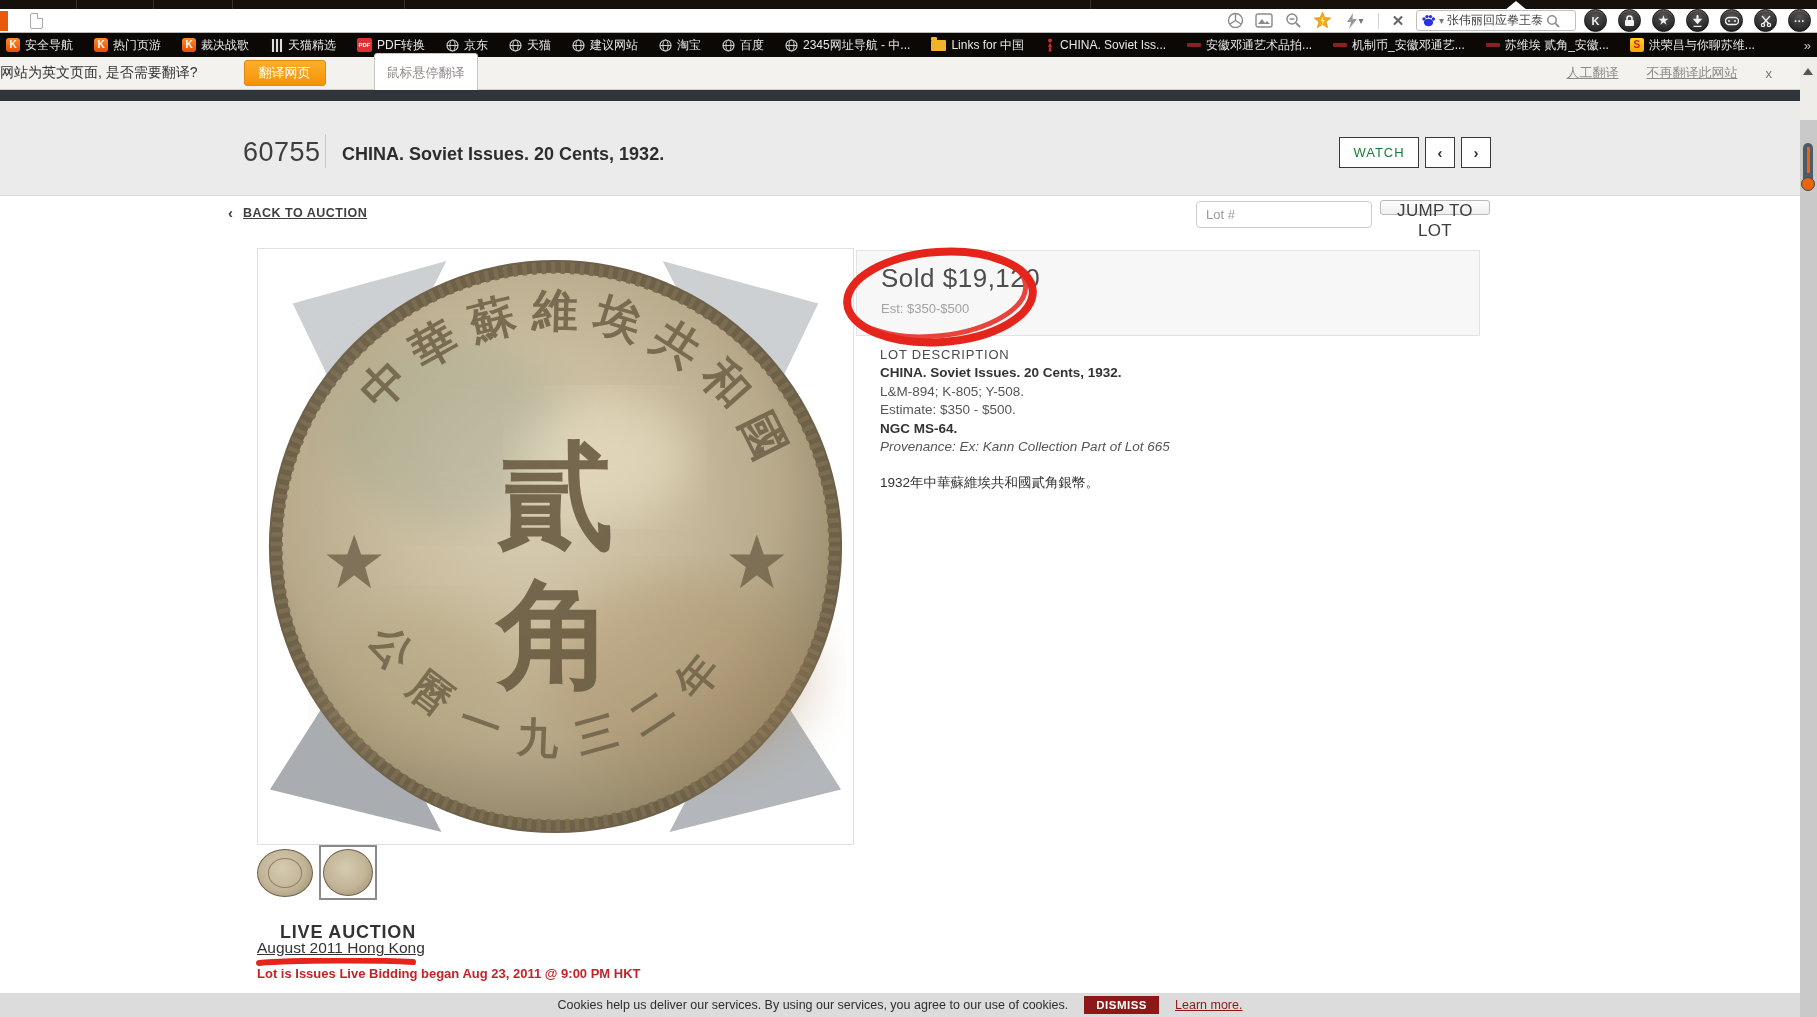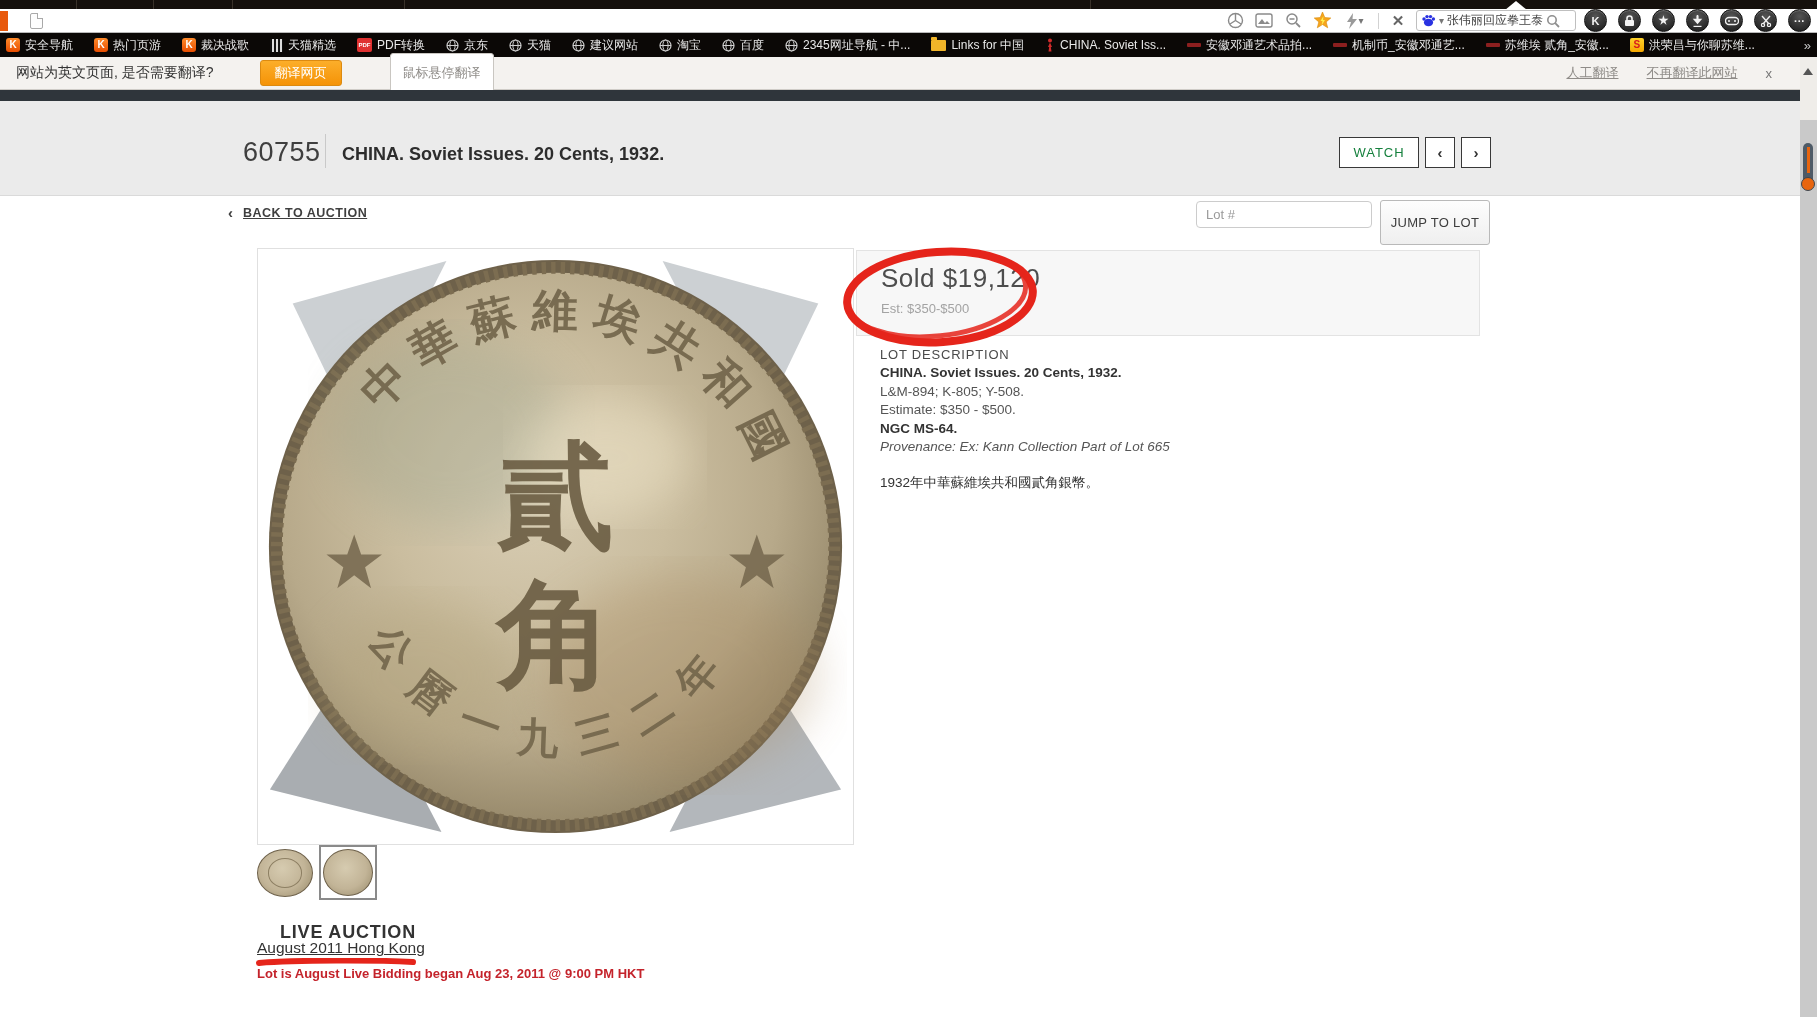--- a/index.html
+++ b/index.html
@@ -48,21 +48,21 @@
   .bm-folder { width:15px; height:11px; background:#f0b429; border-radius:1px; position:relative; }
   .bm-folder:before { content:""; position:absolute; top:-3px; left:0; width:6px; height:3px;
     background:#f0b429; border-radius:1px 1px 0 0; }
   .bm-dash { width:14px; height:4px; background:#8c1f1f; border-radius:1px; }
   .bm-sogou { width:14px; height:14px; border-radius:2px; background:linear-gradient(#ffd32a,#f5a700);
     color:#d81c1c; font-weight:bold; font-size:10px; text-align:center; line-height:14px; }
   .bm-chevron { margin-left:auto; color:#c7c7c7; font-size:13px; flex:none; }
 
   #translatebar { position:absolute; top:57px; left:0; width:1800px; height:33px; background:#f4f2ef;
     border-bottom:1px solid #cfccc7; display:flex; align-items:center; font-size:14px; color:#333; }
-  .tb-msg { margin-left:16px; }
+  .tb-msg { margin-left:0; }
   .tb-btn-orange { margin-left:46px; background:linear-gradient(#fcae2a,#f59307); border:1px solid #dc8a10;
     border-radius:3px; color:#fff; font-size:13px; padding:3px 14px; }
   .tb-btn-gray { margin-left:48px; background:#fff; border:1px solid #c9c6c1; border-radius:3px;
     color:#8f8c88; font-size:13px; padding:10px 12px; }
   .tb-right { margin-left:auto; margin-right:28px; display:flex; align-items:center; gap:28px; }
   .tb-link { color:#8f8c88; font-size:13px; text-decoration:underline; }
   .tb-x { color:#777; font-size:13px; text-decoration:none; }
 
   
   #scrollcol { position:absolute; top:57px; right:0; width:17px; height:960px; background:#efede9; }
@@ -89,23 +89,23 @@
     font-size:15px; font-weight:bold; color:#333; text-align:center; line-height:29px; }
   .nav-prev { left:1425px; } .nav-next { left:1461px; }
 
   .back-link { position:absolute; left:243px; top:116px; font-size:12.5px; font-weight:bold; color:#3f3f3f;
     letter-spacing:.5px; text-decoration:underline; cursor:pointer; }
   .back-chev { position:absolute; left:228px; top:114px; font-size:15px; font-weight:bold; color:#3f3f3f;
     text-decoration:none; }
   .lot-input { position:absolute; left:1196px; top:111px; width:176px; height:27px; border:1px solid #ccc;
     border-radius:4px; padding:0 9px; font-size:13px; color:#444; font-family:"Liberation Sans",sans-serif; }
   .lot-input::placeholder { color:#9a9a9a; }
-  .jump-btn { position:absolute; left:1380px; top:110px; width:110px; height:45px;
+  .jump-btn { position:absolute; left:1380px; top:110px; width:110px; height:15px;
     background:linear-gradient(#fdfdfd,#efefef); border:1px solid #b9b9b9; border-radius:3px;
-    font-size:13px; color:#3d3d3d; letter-spacing:.3px; }
+    font-size:17px; color:#3d3d3d; letter-spacing:.3px; }
 
   
   .coin-box { position:absolute; left:257px; top:158px; width:597px; height:597px; background:#fff;
     border:1px solid #e0e0e0; }
   .thumb { position:absolute; background:#fff; }
   .thumb1 { left:257px; top:759px; width:56px; height:48px; }
   .thumb2 { left:319px; top:755px; width:58px; height:55px; border:2px solid #8a8a8a; padding:2px; }
   .mini-coin { width:100%; height:100%; border-radius:50%;
     background:radial-gradient(circle at 45% 40%, #d6cbb0 0%, #c2b497 55%, #958868 100%);
     border:1px solid #6e614a; position:relative; }
@@ -445,17 +445,22 @@
     <div class="i">Provenance: Ex: Kann Collection Part of Lot 665</div>
     <div class="desc-cn">1932年中華蘇維埃共和國貳角銀幣。</div>
   </div>
 
   <div class="la-heading">LIVE AUCTION</div>
   <a class="la-name">August 2011 Hong Kong</a>
   <svg class="red-underline" viewBox="0 0 160 8">
     <path d="M3 5 C 40 2, 120 2, 157 4" fill="none" stroke="#e5251b" stroke-width="6" stroke-linecap="round"></path>
   </svg>
   <div class="la-status">
-    <span>Lot is August</span>
+    <span>Lot is Issues</span>
     <span>Live Bidding began Aug 23, 2011 @ 9:00 PM HKT</span>
   </div>
 
+  <div id="cookiebar">
+    <span class="ck-msg">Cookies help us deliver our services. By using our services, you agree to our use of cookies.</span>
+    <button class="ck-dismiss">DISMISS</button>
+    <a class="ck-learn">Learn more.</a>
+  </div>
 </div>
 
 </body></html>

